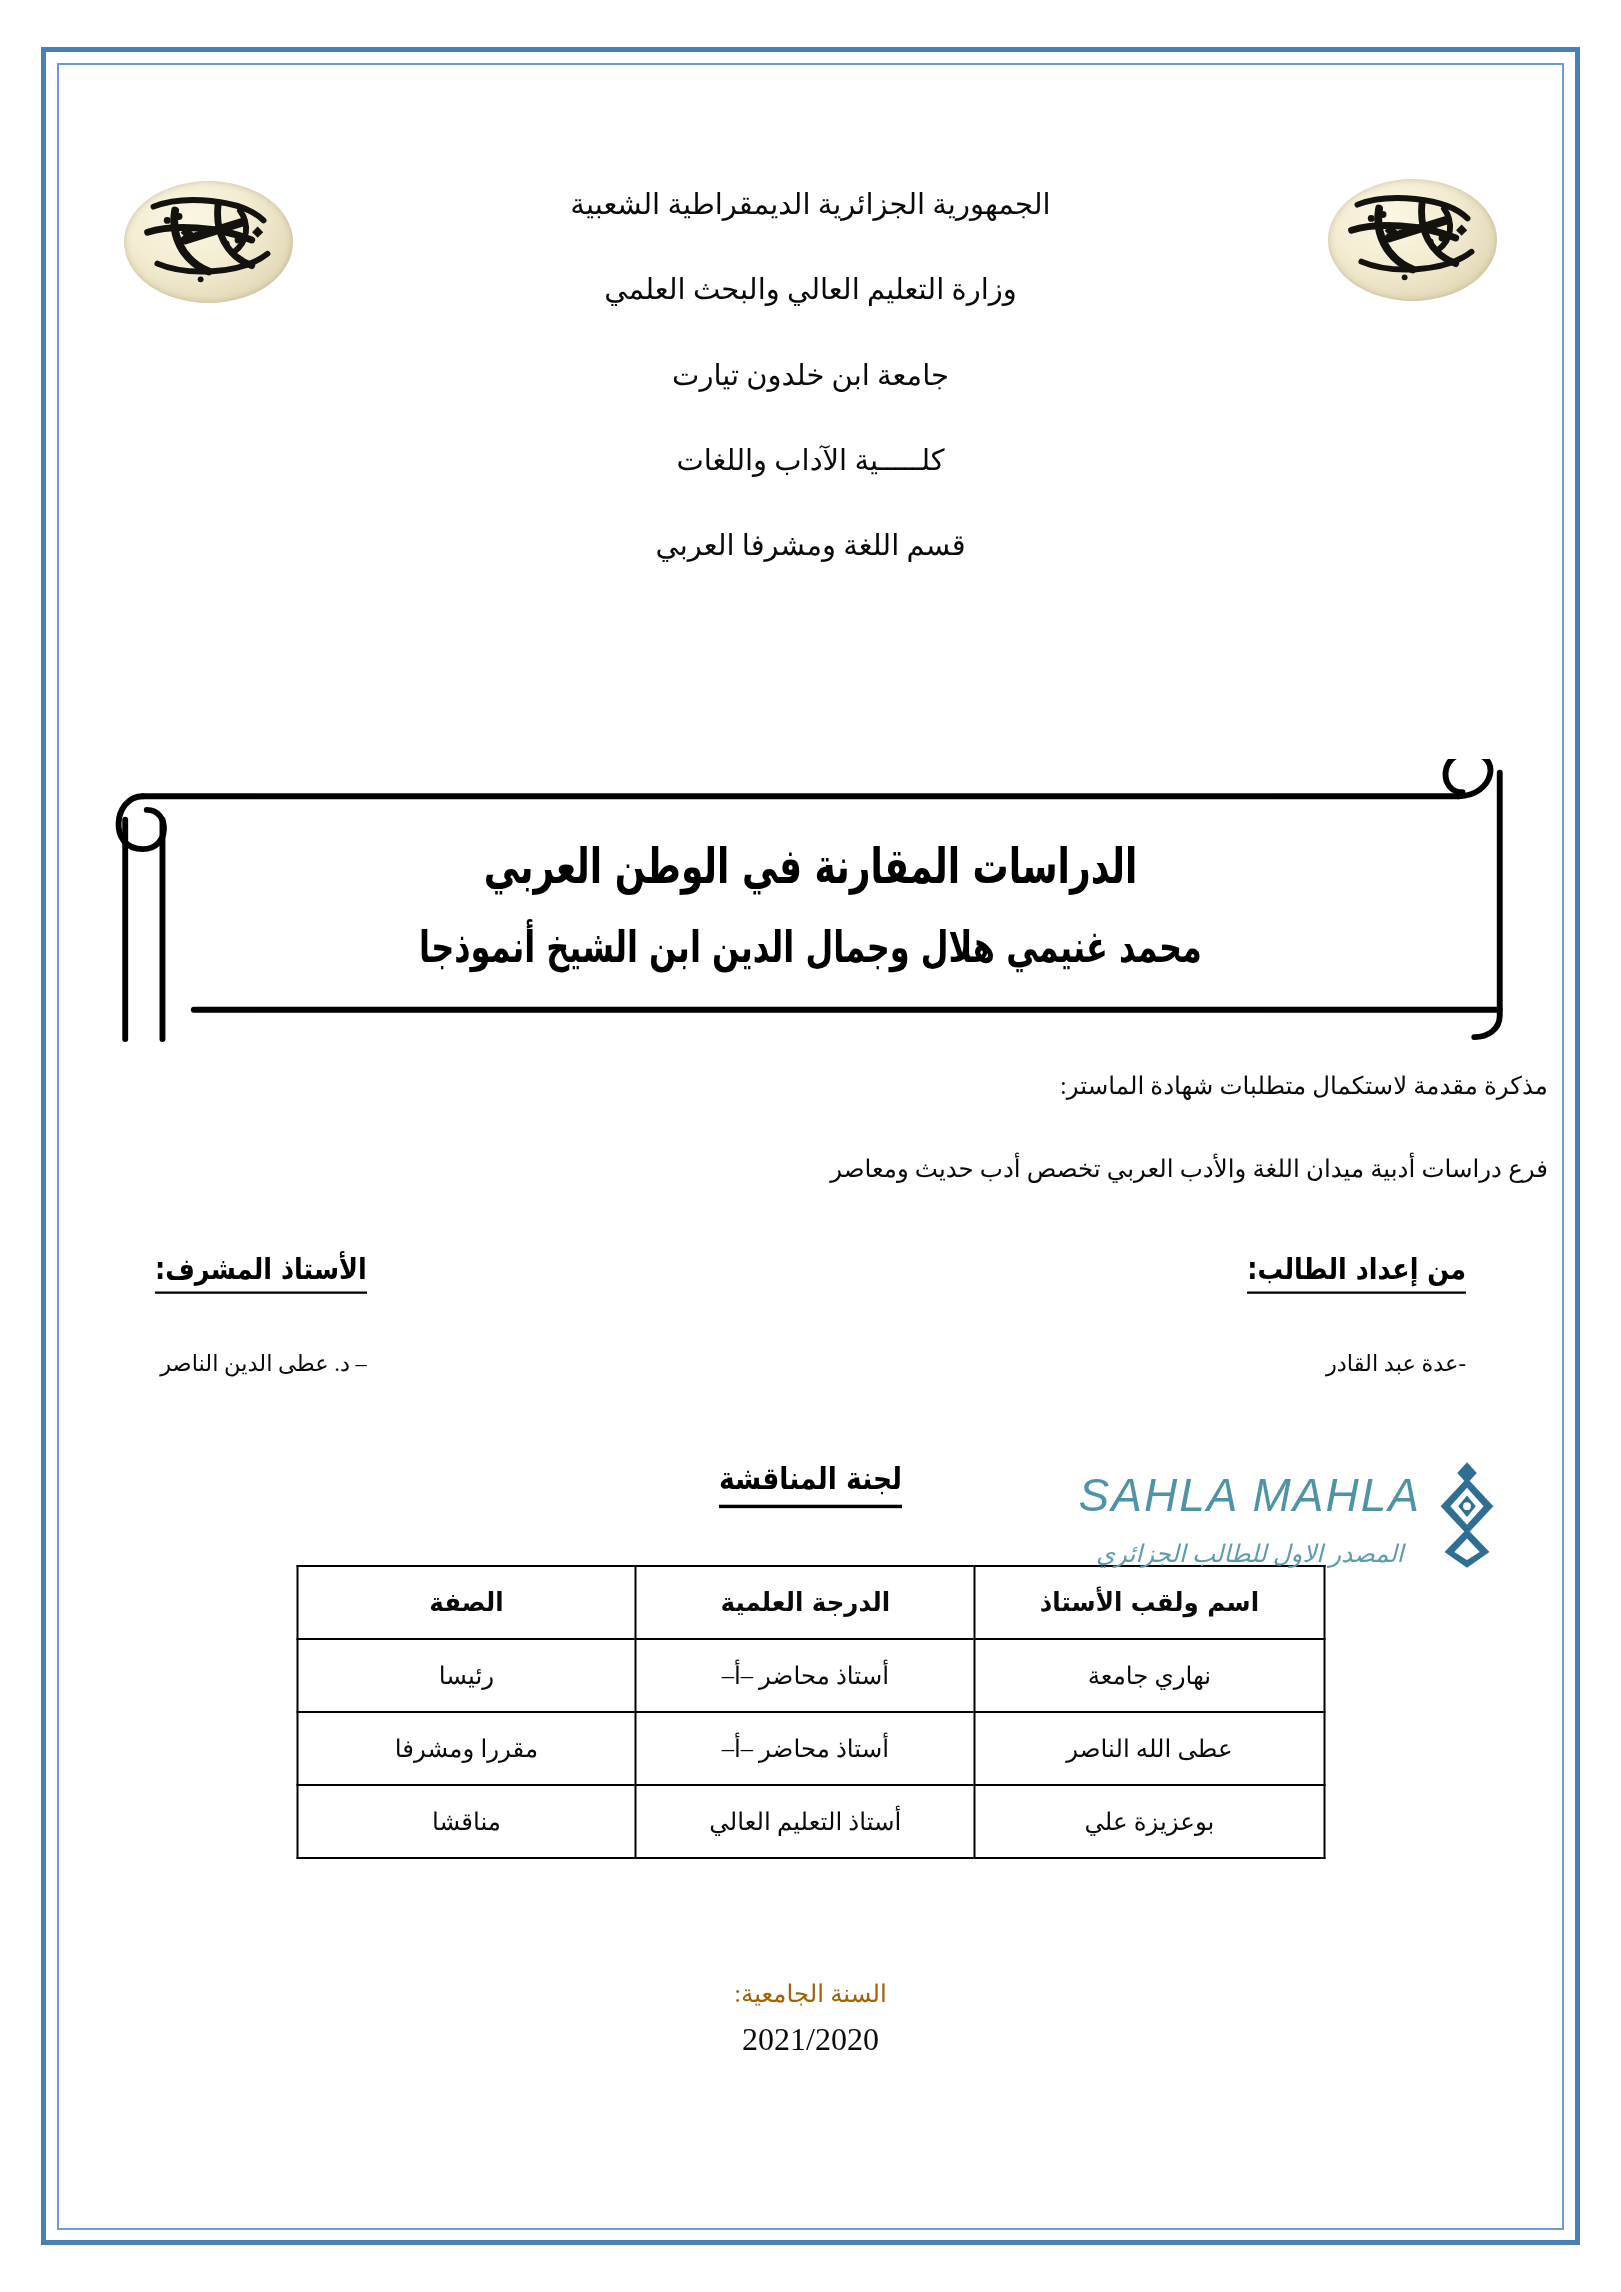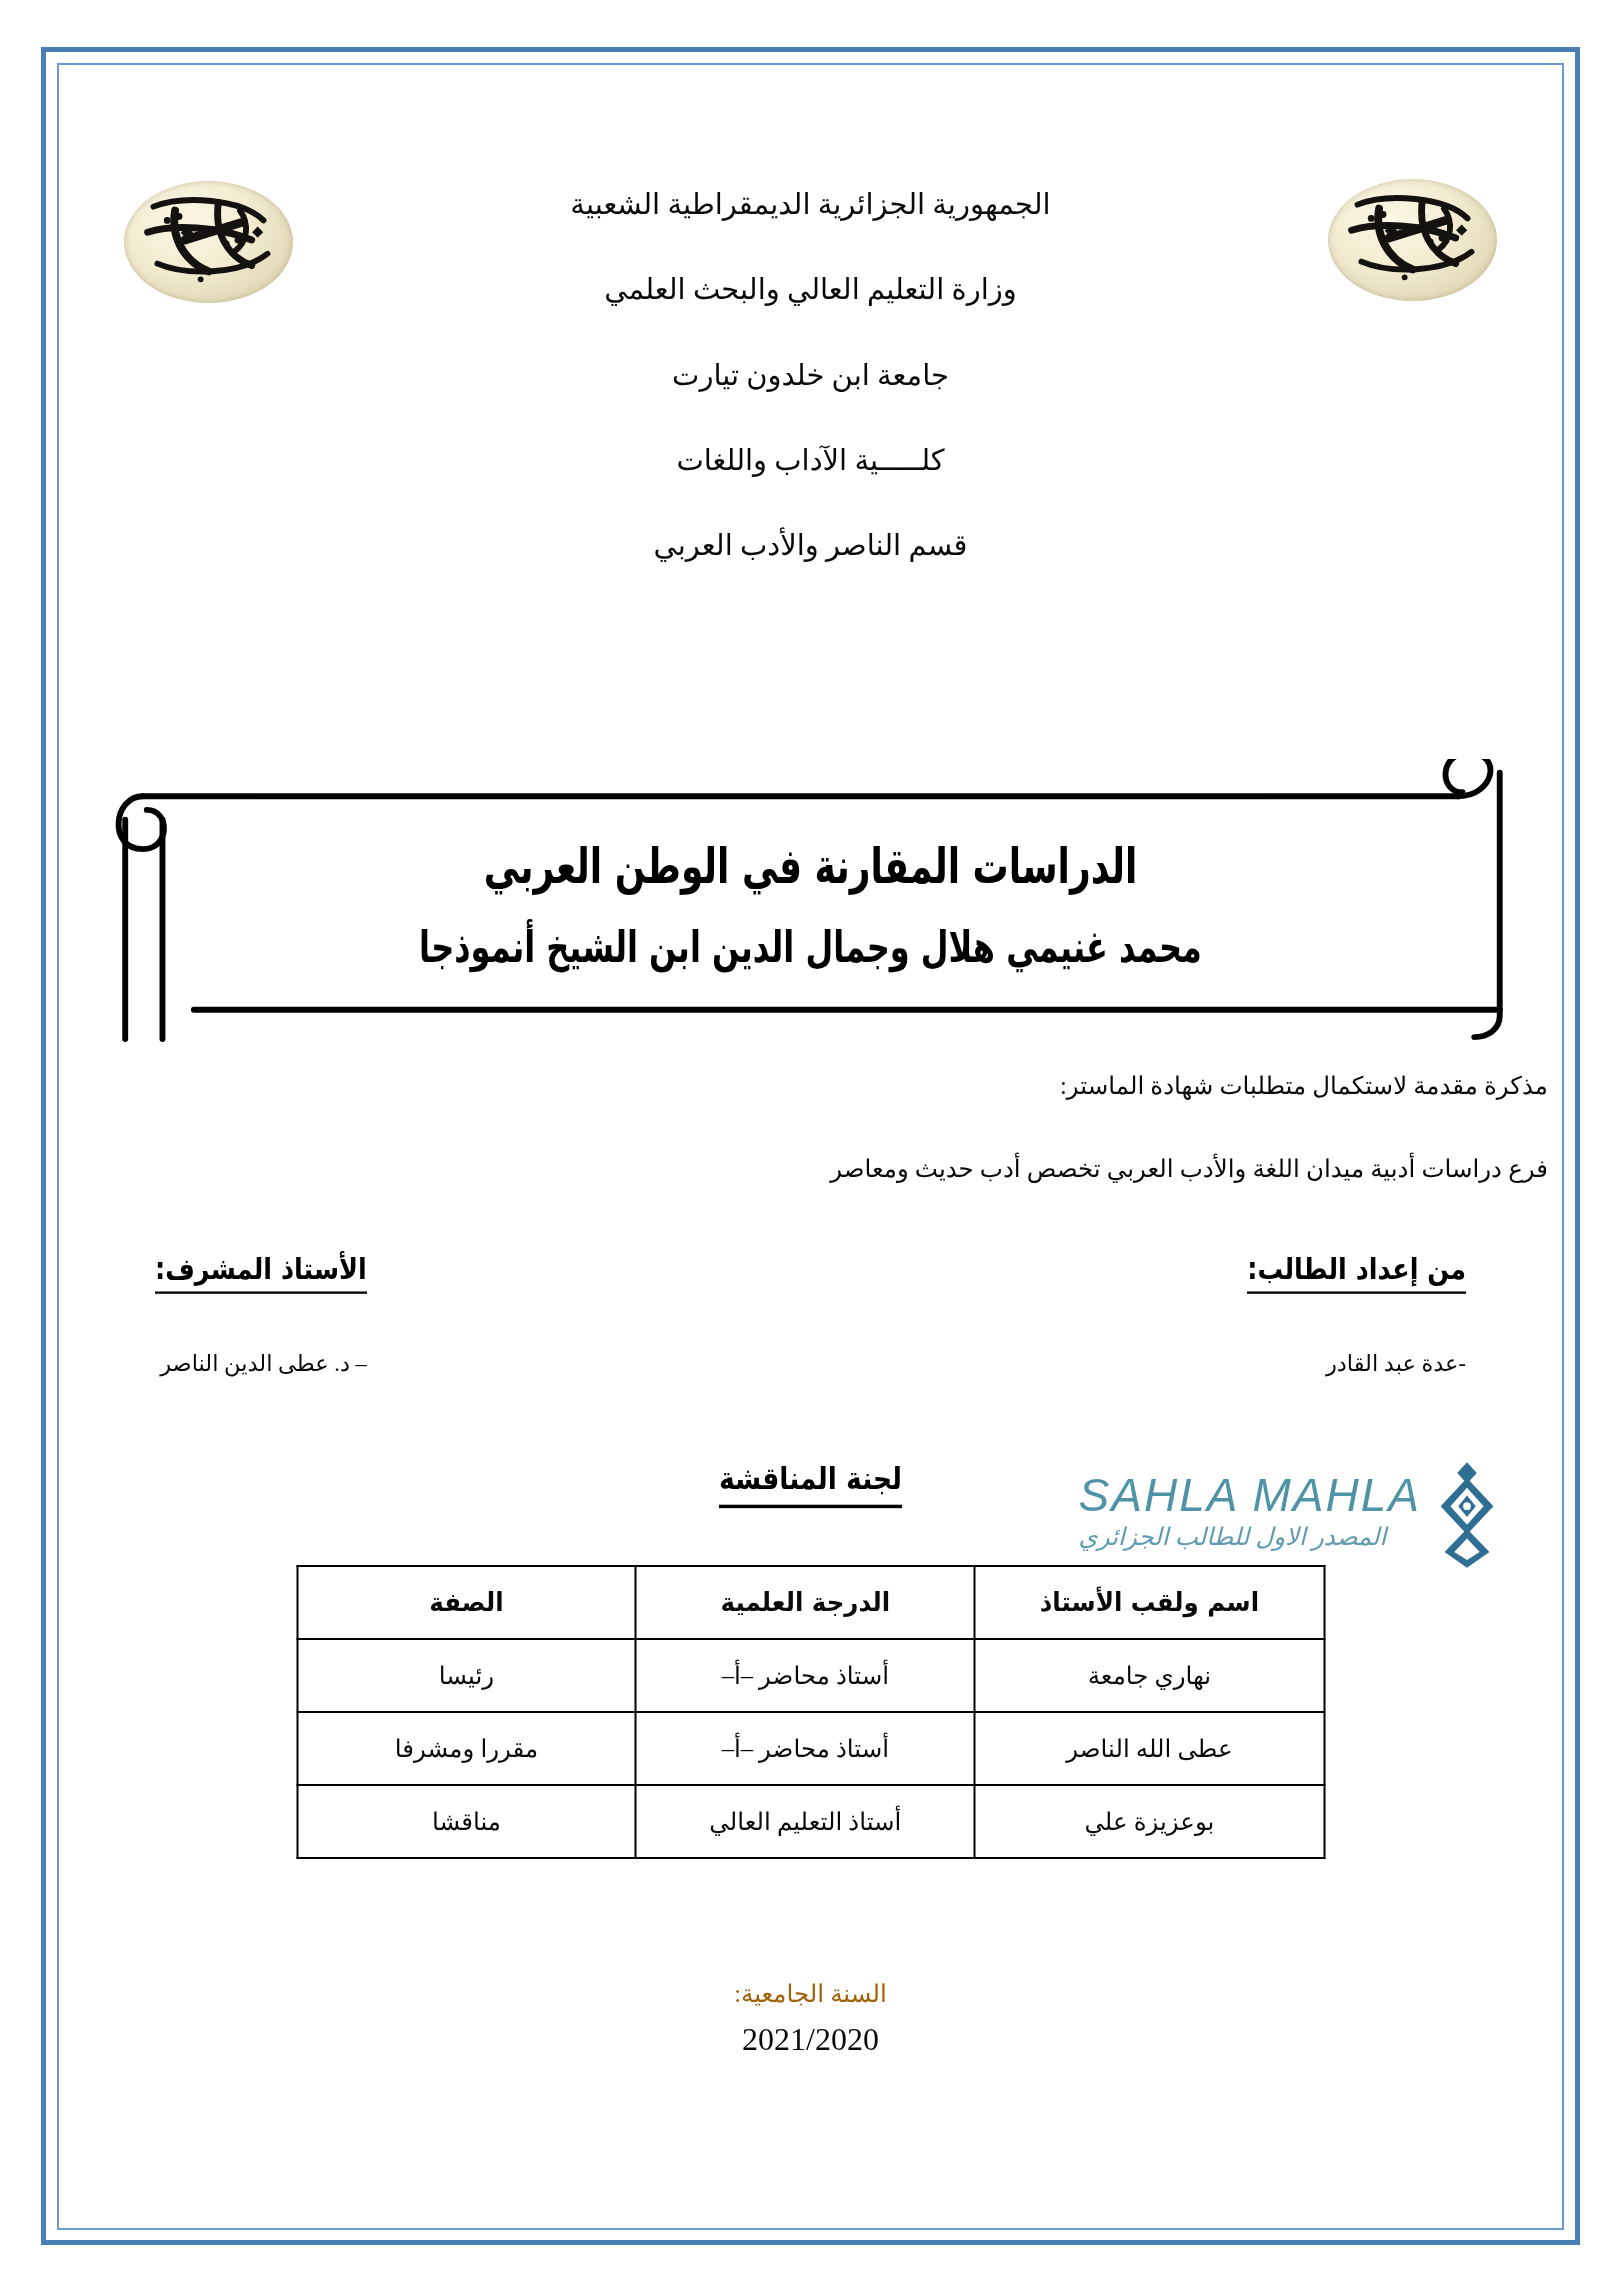--- a/index.html
+++ b/index.html
@@ -227,22 +227,22 @@
     font-size: 46px;
     letter-spacing: 2px;
     color: #4f93a6;
     line-height: 1;
   }
   .wm-sub {
     font-family: "Liberation Serif", "DejaVu Serif", serif;
     font-size: 24.5px;
     color: #5f9bb0;
     direction: rtl;
-    margin-top: 4px;
-    text-align: left;
+    margin-top: 21px;
+    text-align: center;
   }
   .wm-mark {
     position: absolute;
     right: 0; top: -3.9px;
     width: 84px; height: 110px;
   }
   .wm-mark svg { display: block; width:100%; height:100%; }
 </style>
 </head>
 <body>
@@ -298,21 +298,21 @@
           <rect x="132" y="48" width="8" height="8" transform="rotate(45 136 52)"></rect>
         </g>
       </svg>
     </div>
 
     <div class="header">
       <div class="hline">الجمهورية الجزائرية الديمقراطية الشعبية</div>
       <div class="hline">وزارة التعليم العالي والبحث العلمي</div>
       <div class="hline">جامعة ابن خلدون تيارت</div>
       <div class="hline">كلـــــية الآداب واللغات</div>
-      <div class="hline">قسم الناصر والأدب العربي</div>
+      <div class="hline">قسم اللغة ومشرفا العربي</div>
     </div>
 
     <div class="banner-wrap">
       <svg viewBox="0 0 1480 290" xmlns="http://www.w3.org/2000/svg" preserveAspectRatio="none">
         <g fill="none" stroke="#000" stroke-width="6" stroke-linecap="round" stroke-linejoin="round">
 
           <path d="M58 38 L1400 38"></path>
 
           <path d="M110 256 L1442 256"></path>
 

